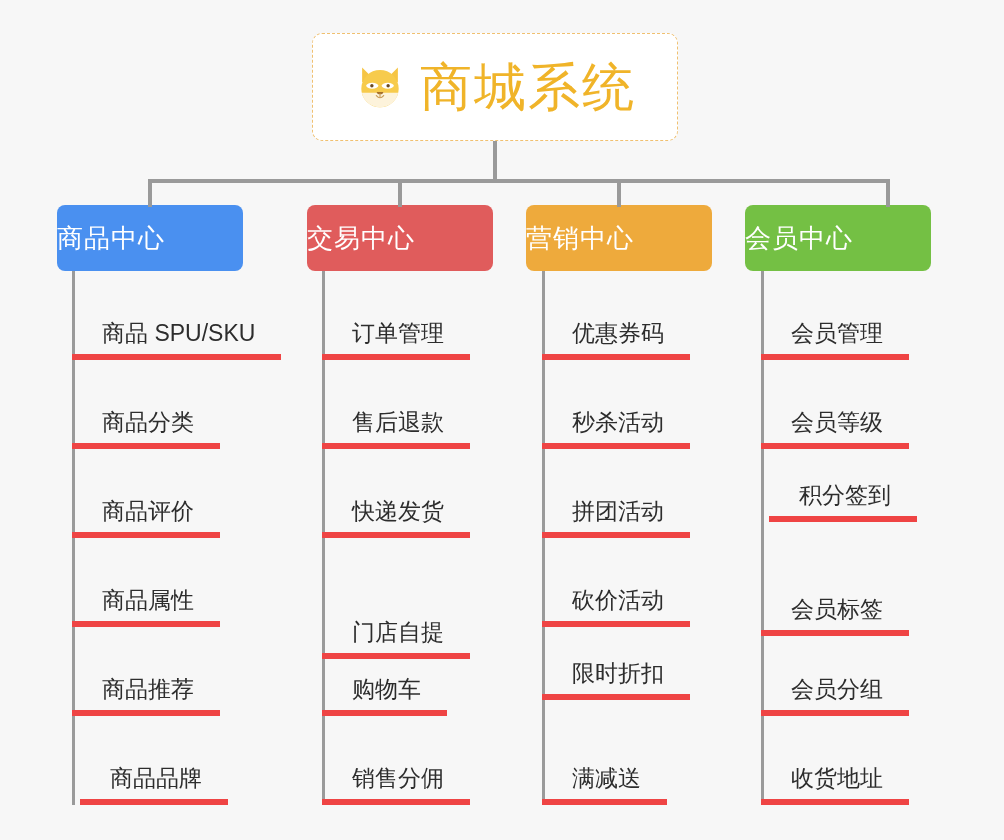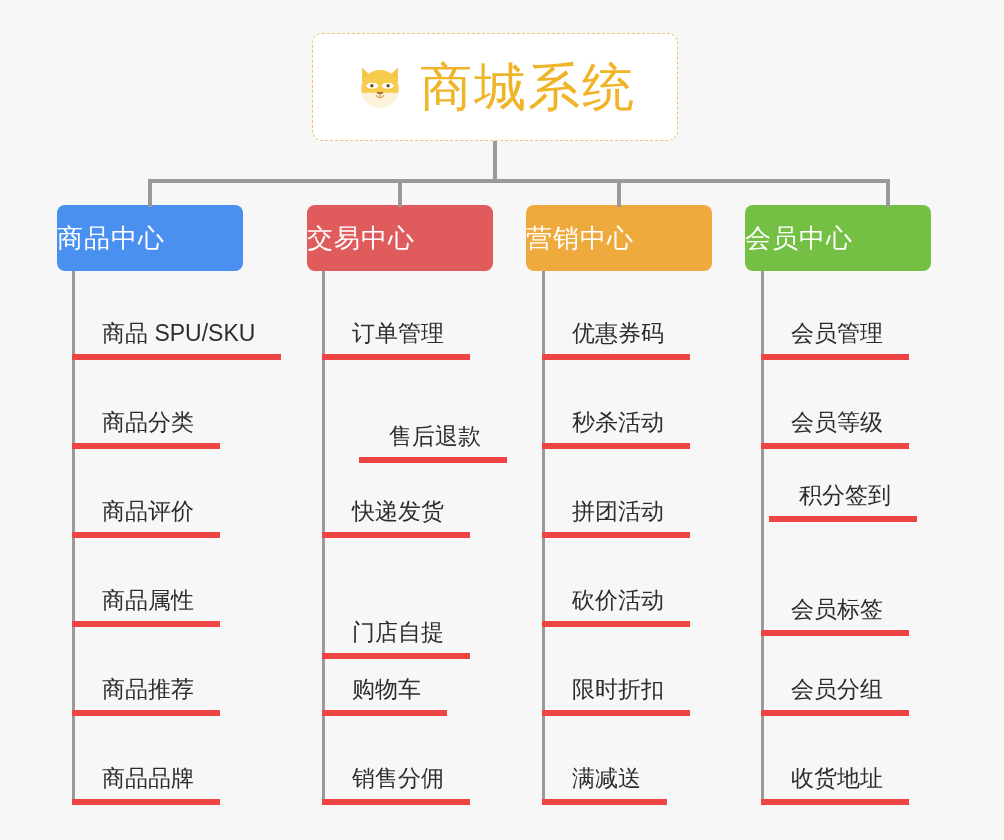--- a/index.html
+++ b/index.html
@@ -158,33 +158,33 @@
         </div>
         <div class="leaf" style="top: 178px;">
           <span class="leaf-text">商品评价</span>
         </div>
         <div class="leaf" style="top: 267px;">
           <span class="leaf-text">商品属性</span>
         </div>
         <div class="leaf" style="top: 356px;">
           <span class="leaf-text">商品推荐</span>
         </div>
-        <div class="leaf" style="top: 445px;">
+        <div class="leaf" style="top: 445px; margin-left: 8px;">
           <span class="leaf-text">商品品牌</span>
         </div>
       </div>
       <div class="cat-box" style="left: 307px; width: 186px; background: rgb(224, 92, 92);">
         <span>交易中心</span>
       </div>
       <div class="branch" style="left: 322px; height: 534px;">
         <div class="branch-trunk" style="height: 534px;"></div>
         <div class="leaf" style="top: 0px;">
           <span class="leaf-text">订单管理</span>
         </div>
-        <div class="leaf" style="top: 103px; margin-left: 37px;">
+        <div class="leaf" style="top: 89px;">
           <span class="leaf-text">售后退款</span>
         </div>
         <div class="leaf" style="top: 178px;">
           <span class="leaf-text">快递发货</span>
         </div>
         <div class="leaf" style="top: 267px; margin-top: 32px;">
           <span class="leaf-text">门店自提</span>
         </div>
         <div class="leaf" style="top: 356px;">
           <span class="leaf-text">购物车</span>
@@ -203,21 +203,21 @@
         </div>
         <div class="leaf" style="top: 89px;">
           <span class="leaf-text">秒杀活动</span>
         </div>
         <div class="leaf" style="top: 178px;">
           <span class="leaf-text">拼团活动</span>
         </div>
         <div class="leaf" style="top: 267px;">
           <span class="leaf-text">砍价活动</span>
         </div>
-        <div class="leaf" style="top: 356px;">
+        <div class="leaf" style="top: 340px;">
           <span class="leaf-text">限时折扣</span>
         </div>
         <div class="leaf" style="top: 445px;">
           <span class="leaf-text">满减送</span>
         </div>
       </div>
       <div class="cat-box" style="left: 745px; width: 186px; background: rgb(116, 192, 68);">
         <span>会员中心</span>
       </div>
       <div class="branch" style="left: 761px; height: 534px;">

